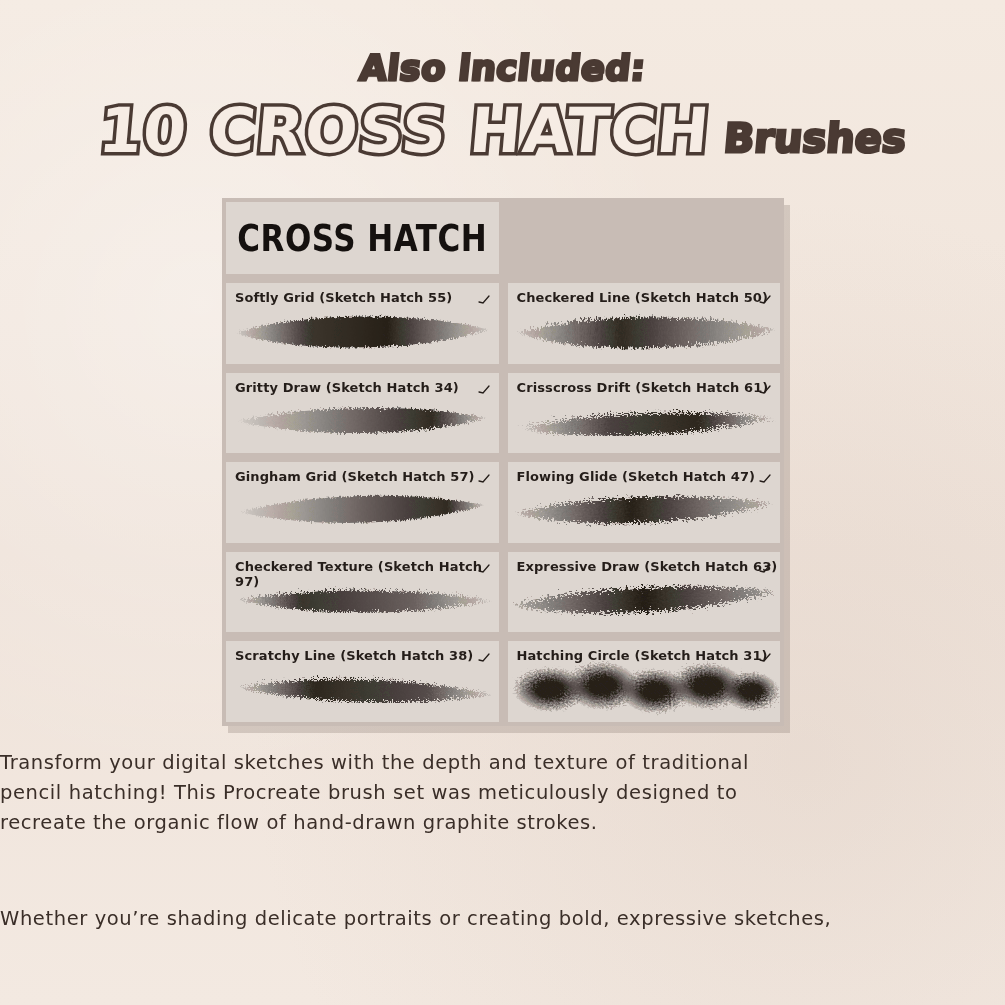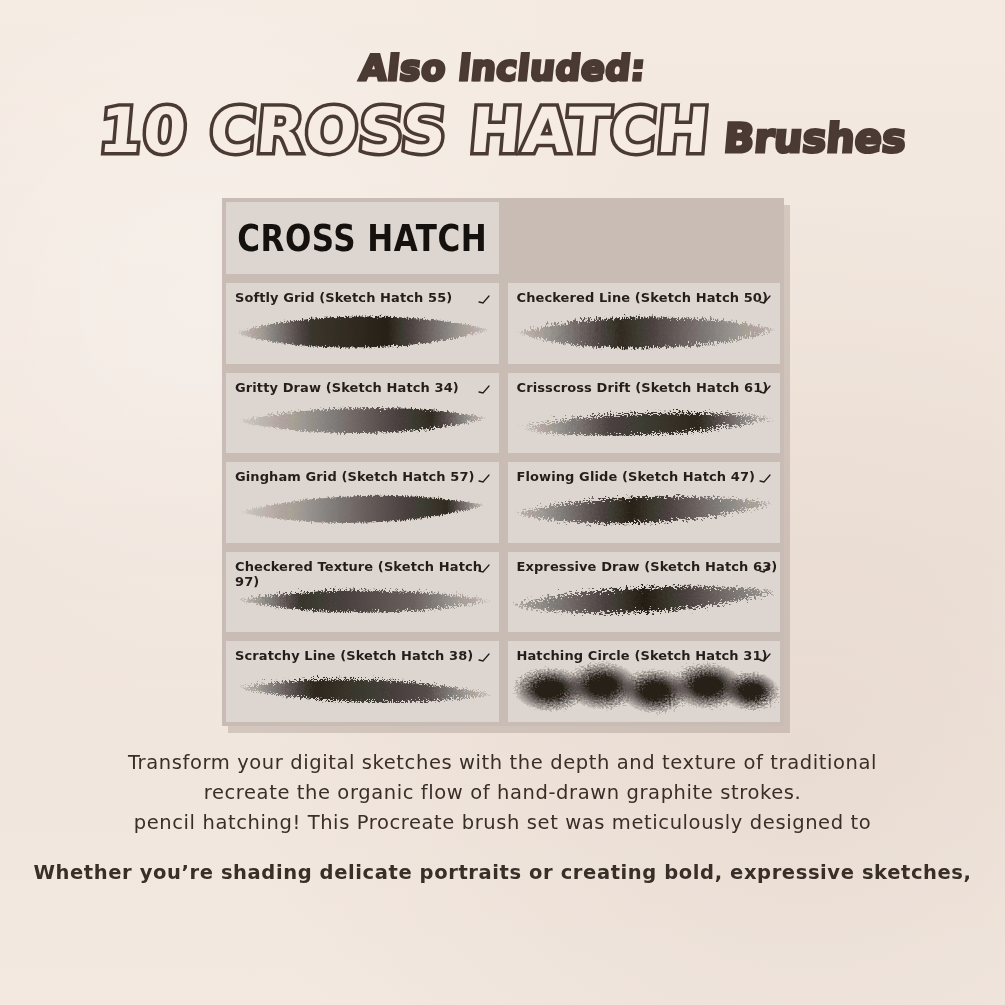--- a/index.html
+++ b/index.html
@@ -147,29 +147,28 @@
     bottom: 0;
     z-index: 1;
   }
   .stroke-area svg { display: block; width: 100%; height: 100%; }
 
   
   .copy {
     position: absolute;
     left: 0;
     width: 100%;
-    text-align: center;
     color: #3a2e28;
     font-family: "DejaVu Sans", sans-serif;
     font-size: 19.5px;
     line-height: 30px;
     letter-spacing: 0.6px;
   }
   .copy-1 { top: 748px; }
-  .copy-2 { top: 858px; font-weight: bold; }
+  .copy-2 { top: 904px; }
   .copy p { margin: 0; }
 </style>
 </head>
 <body>
 
 <div class="page">
   <div class="paper-texture"></div>
 
   <div class="headline-wrap">
     <div class="headline-top">Also included:</div>
@@ -446,21 +445,21 @@
             </g>
           </svg>
         </div>
       </div>
 
     </div>
   </div>
 
   <div class="copy copy-1">
     <p>Transform your digital sketches with the depth and texture of traditional</p>
+    <p>pencil hatching! This Procreate brush set was meticulously designed to</p>
     <p>recreate the organic flow of hand-drawn graphite strokes.</p>
-    <p>pencil hatching! This Procreate brush set was meticulously designed to</p>
   </div>
 
   <div class="copy copy-2">
     <p>Whether you’re shading delicate portraits or creating bold, expressive sketches,</p>
   </div>
 
 </div>
 
 </body></html>

